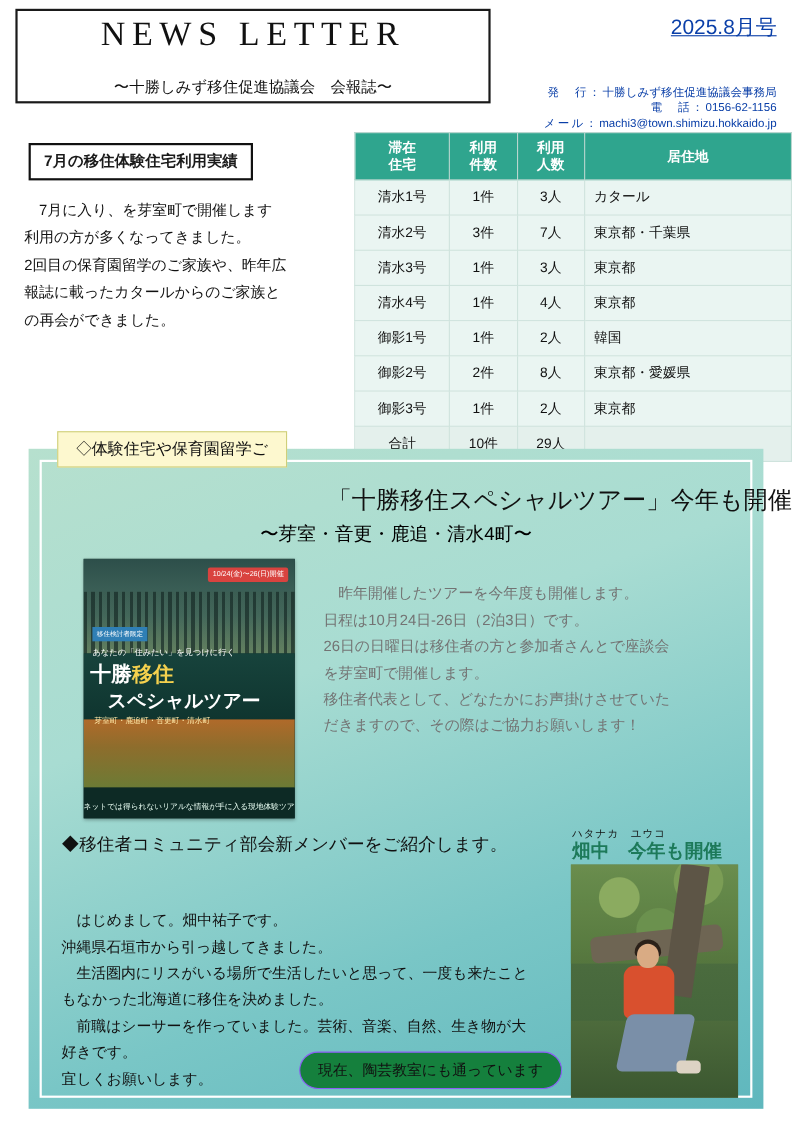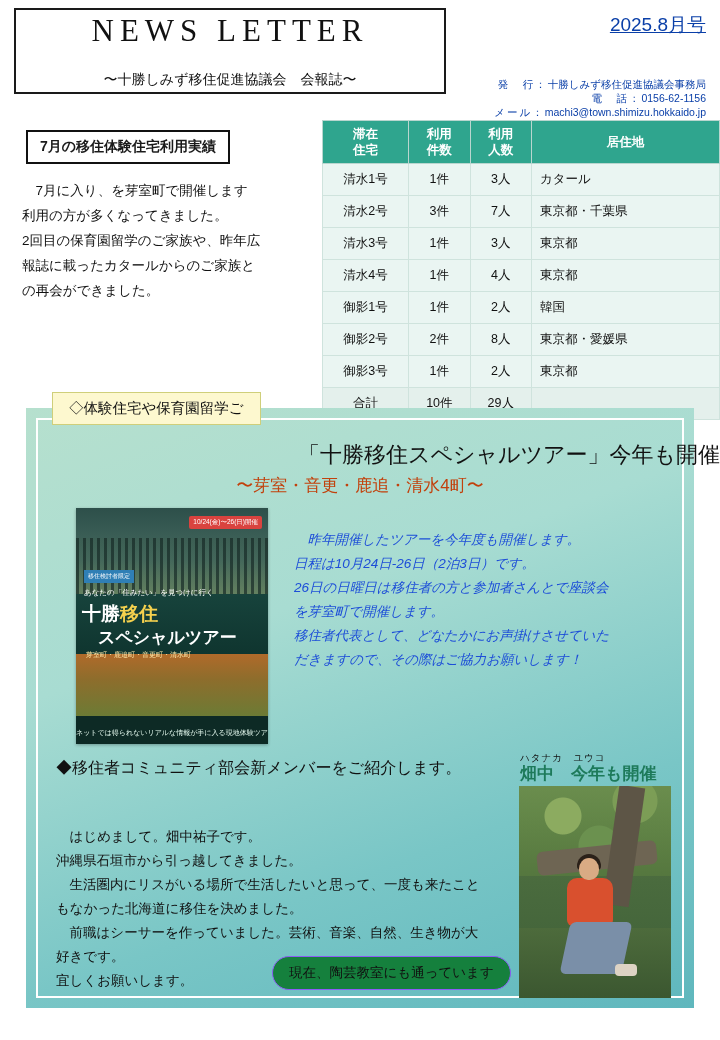--- a/index.html
+++ b/index.html
@@ -167,21 +167,21 @@
     color: #111;
     z-index: 3;
     white-space: nowrap;
   }
   .tour-sub {
     position: absolute;
     left: 0; top: 474px;
     width: 720px;
     text-align: center;
     font-size: 17px;
-    color: #c2410c;
+    color: #000000;
     z-index: 3;
     white-space: nowrap;
   }
 
   
   .poster {
     position: absolute;
     left: 76px; top: 508px;
     width: 192px;
     height: 236px;
@@ -247,23 +247,22 @@
     text-align: center; color: #eafff4; font-size: 7px; white-space: nowrap;
   }
 
   
   .tour-body {
     position: absolute;
     left: 294px; top: 528px;
     width: 380px;
     font-size: 13.5px;
     line-height: 24px;
-    color: #1d4ed8;
-    z-index: 3;
-    font-style: italic;
+    color: #737373;
+    z-index: 3;
   }
 
   
   .member-head {
     position: absolute;
     left: 56px; top: 758px;
     font-size: 16px;
     color: #111;
     z-index: 3;
     white-space: nowrap;

